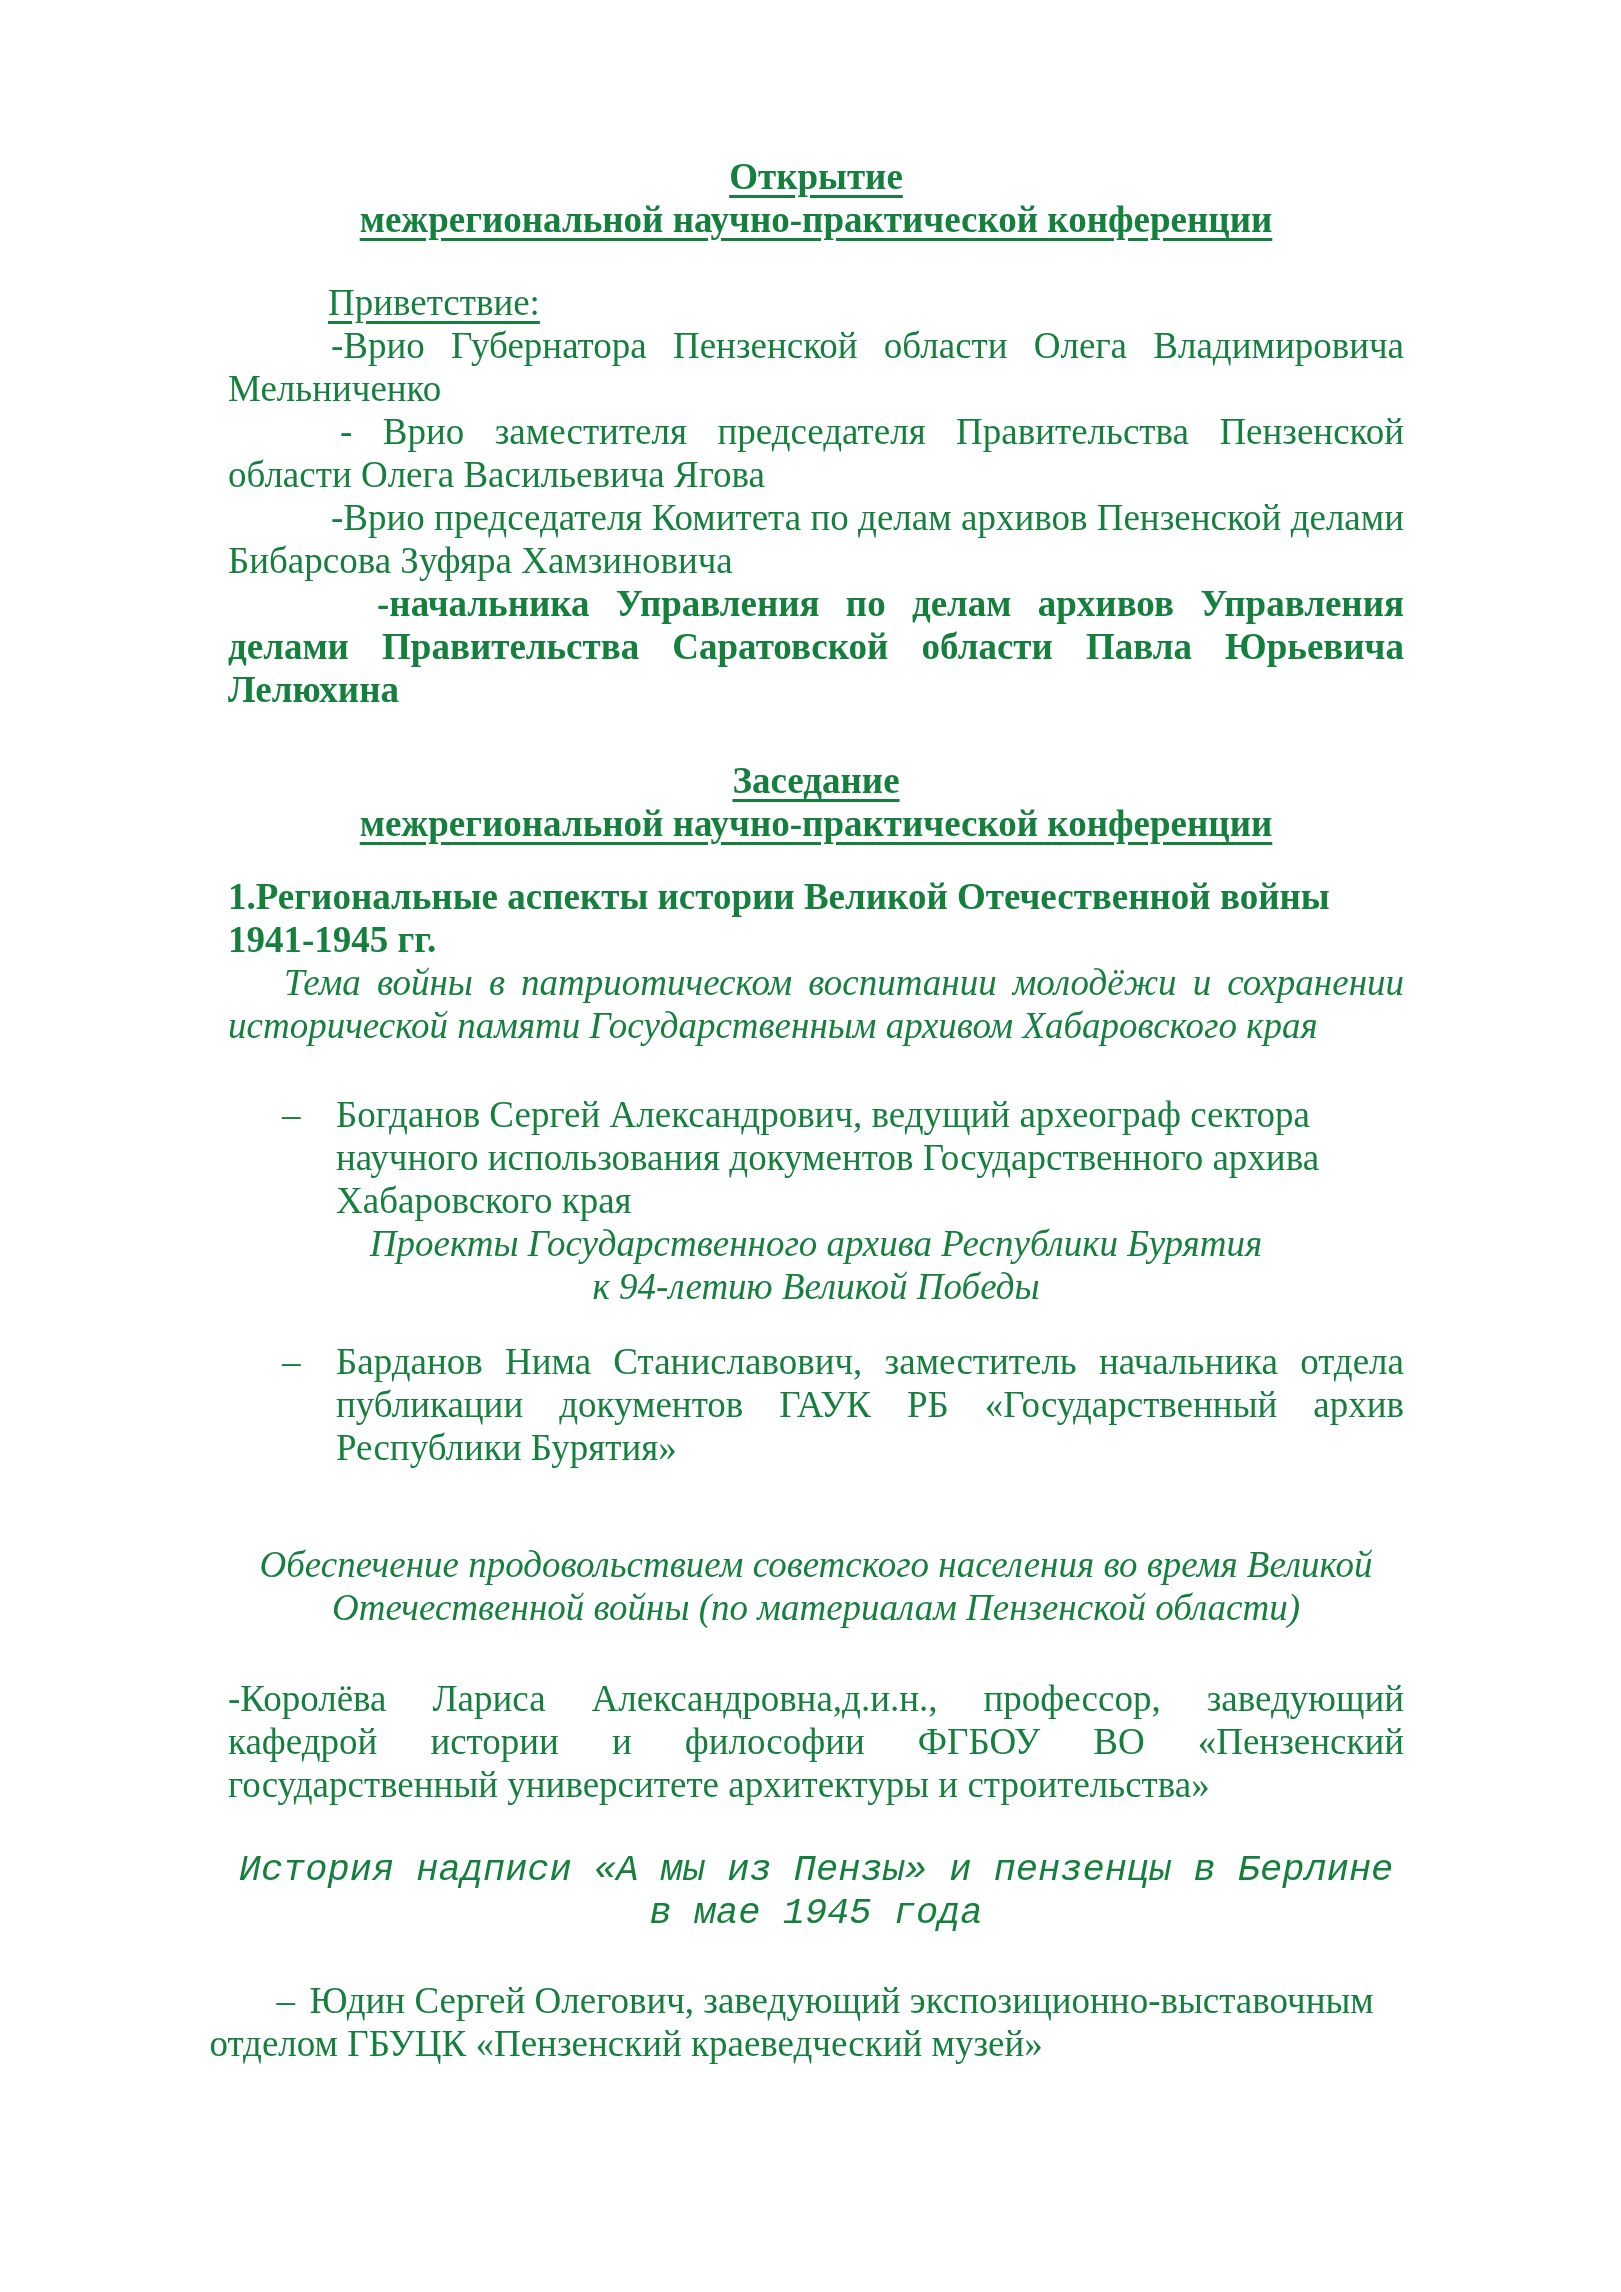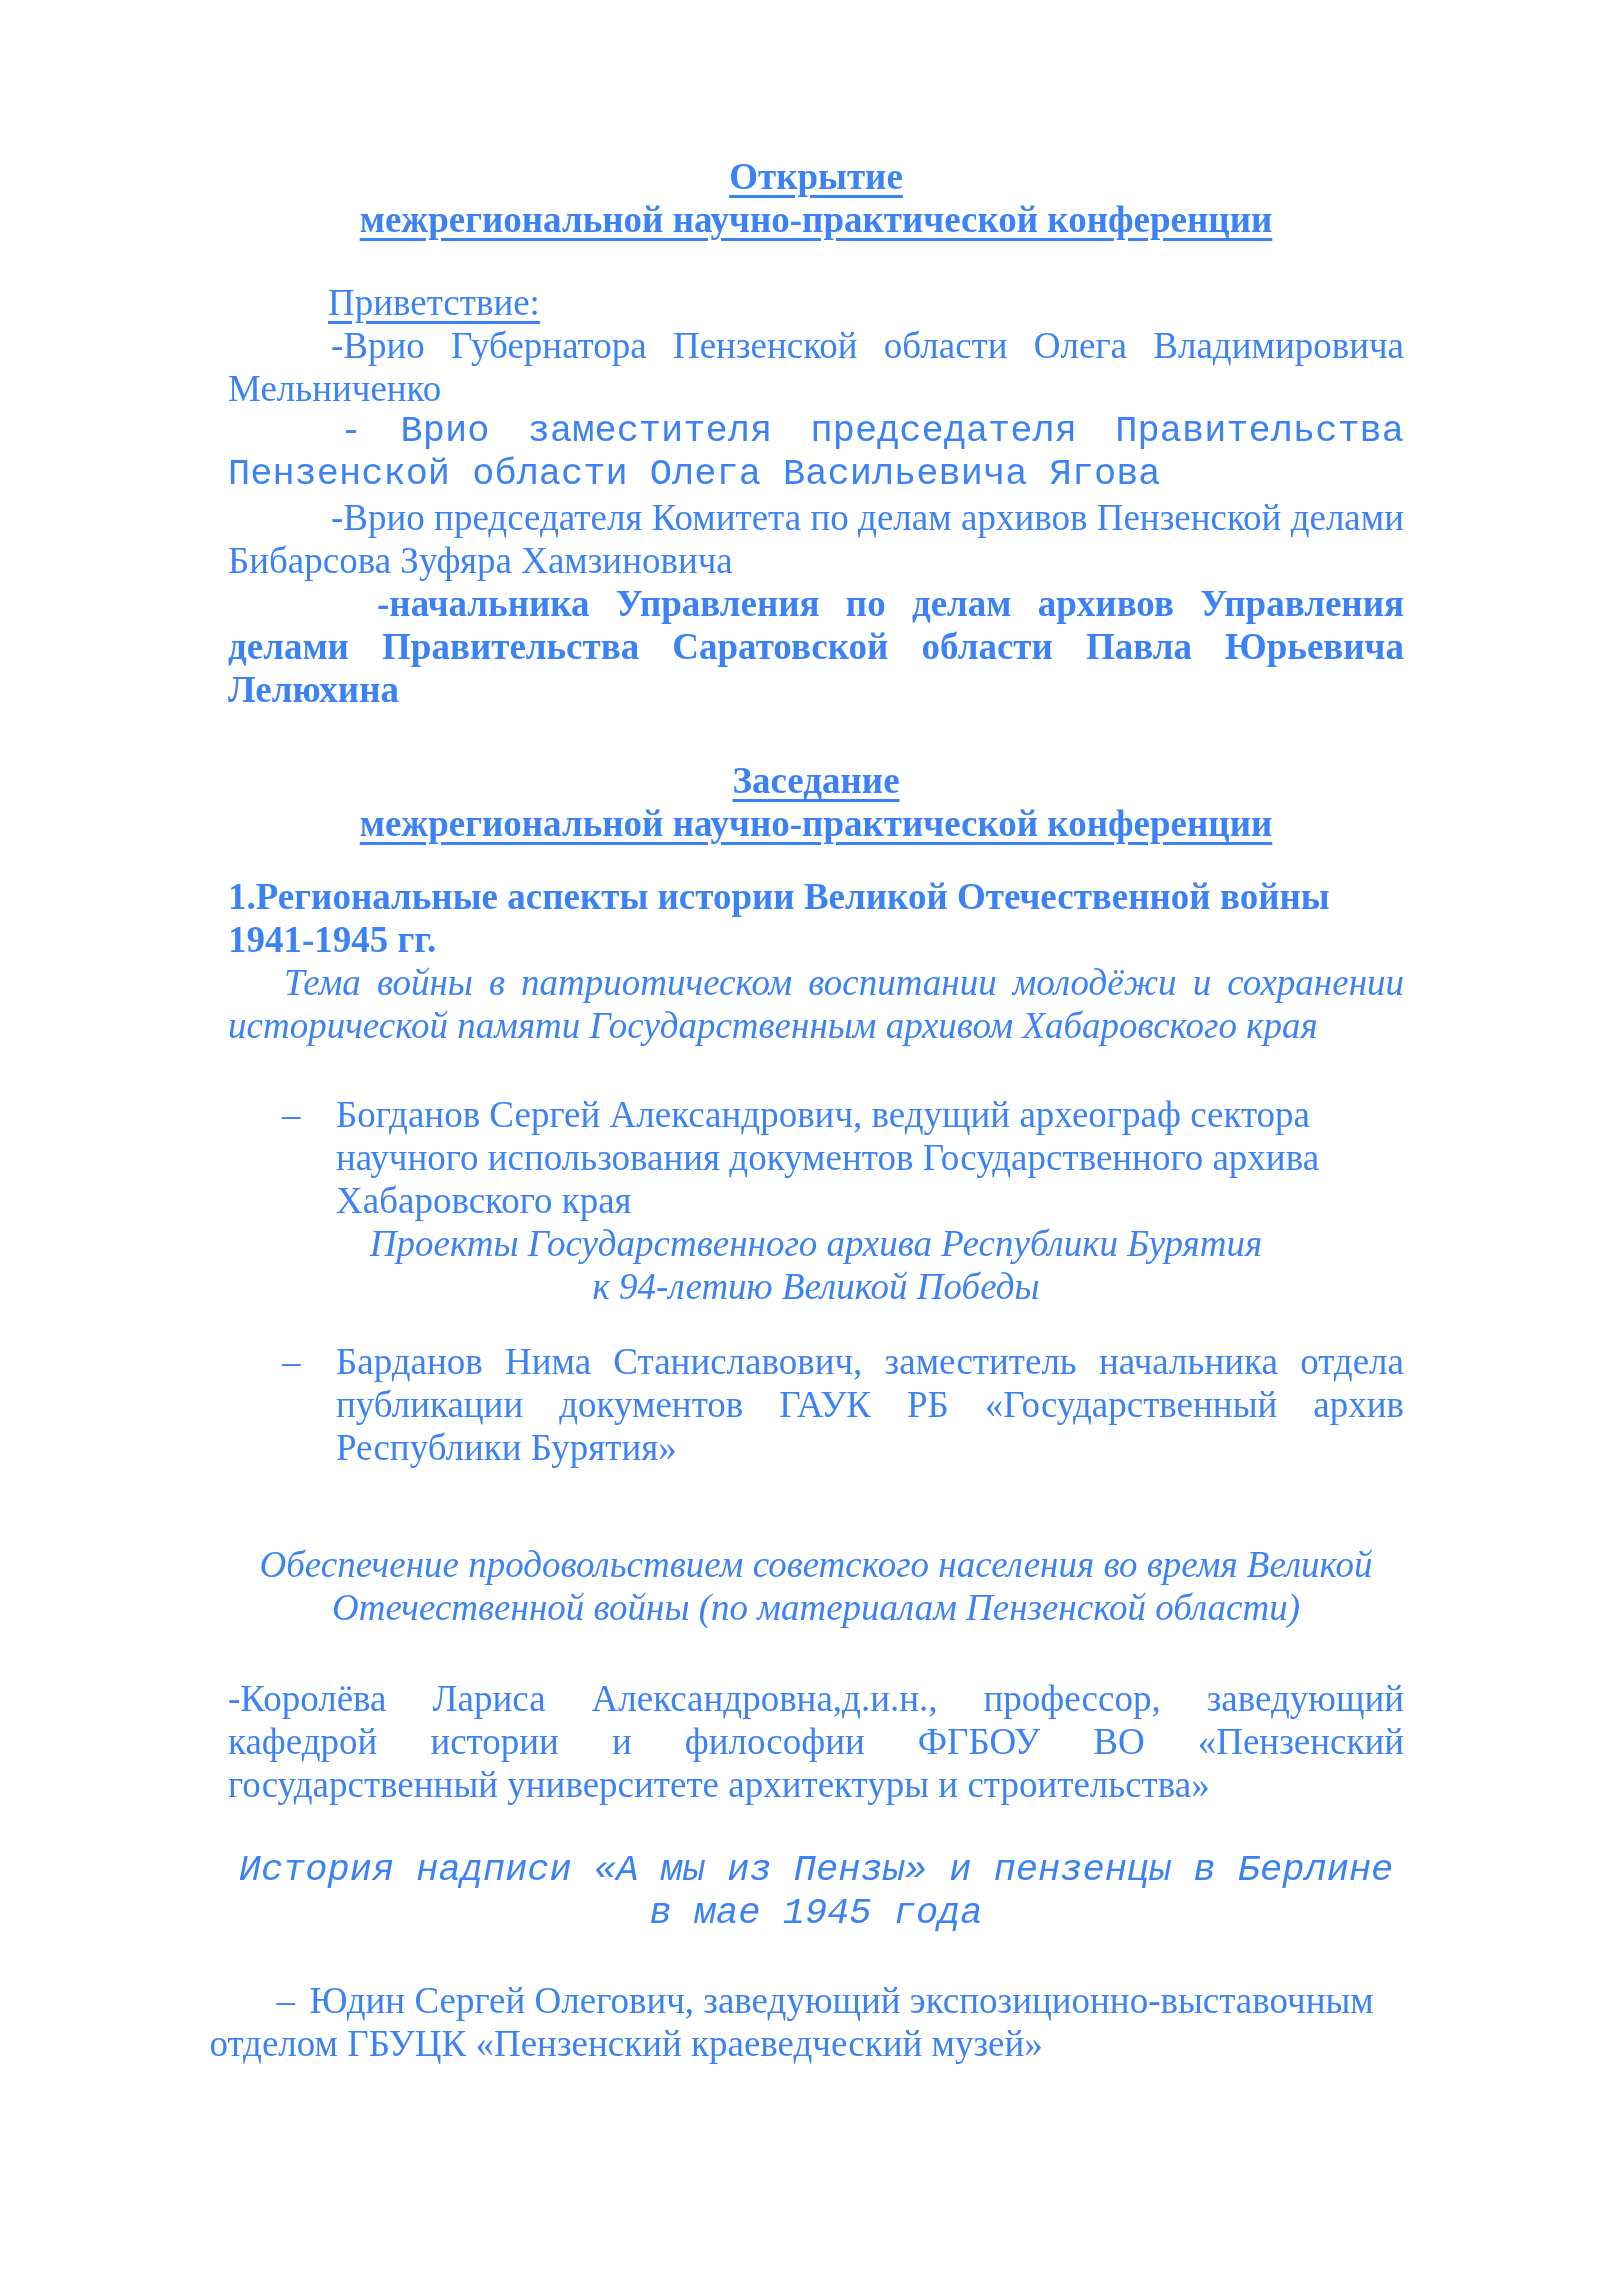--- a/index.html
+++ b/index.html
@@ -5,21 +5,21 @@
   html, body {
     margin: 0;
     padding: 0;
     background: #ffffff;
   }
   .page {
     position: relative;
     width: 1522px;
     height: 2293px;
     background: #ffffff;
-    color: #3b82f6;
+    color: #15803d;
     font-family: "Liberation Serif", "DejaVu Serif", serif;
     font-size: 37px;
     line-height: 43px;
     box-sizing: border-box;
     padding: 155px 118px 0 228px;
     overflow: hidden;
   }
   .page p, .page div.block { margin: 0; padding: 0; }
 
   .b { font-weight: bold; }
@@ -30,21 +30,21 @@
     text-underline-offset: 5.9px;
   }
   .j { text-align: justify; }
 
   
   .title-block { text-align: center; padding-left: 118px; }
 
   .greet-label { margin-top: 40px !important; text-indent: 100px; }
 
   .ind105 { text-indent: 103px; }
-  .ind114 { text-indent: 112px; font-family: Liberation Mono, monospace; }
+  .ind114 { text-indent: 112px; }
   .ind152 { text-indent: 149px; font-weight: bold; }
   .ind57  { text-indent: 56px; }
 
   .session-title { margin-top: 48px !important; }
   .heading1 { margin-top: 30px !important; }
 
   .topic-center { font-style: italic; text-align: center; }
   .mt-obesp { margin-top: 74px !important; }
   .mt-istor { margin-top: 43px !important; font-family: Liberation Mono, monospace; }
 

